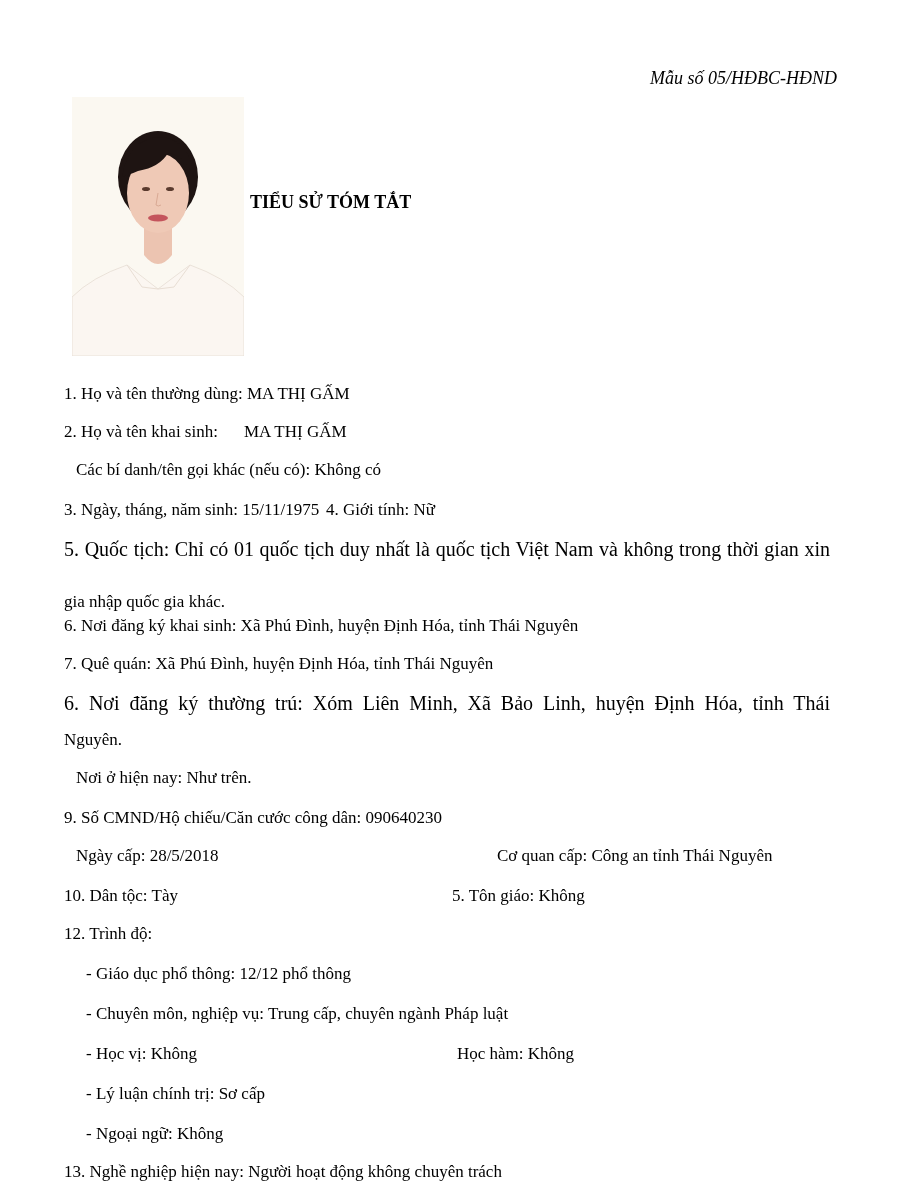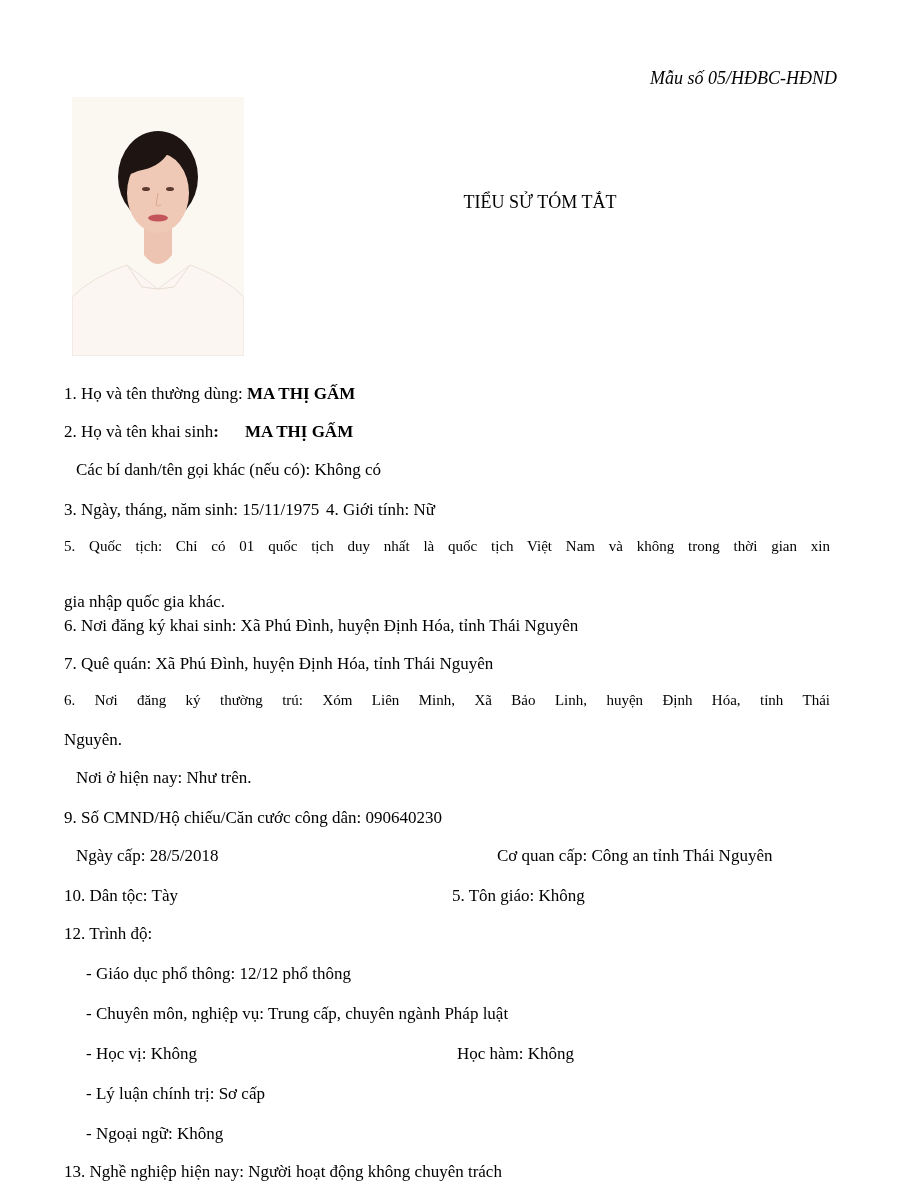--- a/index.html
+++ b/index.html
@@ -11,30 +11,30 @@
     position: absolute; right: 74px; top: 68px;
     font-style: italic; font-size: 18px;
   }
   .photo {
     position: absolute; left: 72px; top: 97px; width: 172px; height: 259px;
     background: #fbf8f1; overflow: hidden;
   }
   .photo svg { display: block; width: 100%; height: 100%; }
   .title-block {
     position: absolute; left: 250px; top: 186px; width: 580px;
-    text-align: center; font-weight: normal; font-size: 18px; line-height: 32px;
+    font-weight: bold; font-size: 18px; line-height: 32px;
   }
   .line {
     position: absolute; left: 64px; font-size: 17px; white-space: nowrap;
   }
   .indent { left: 76px; }
   .sub { left: 86px; }
-  .bold { font-weight: bold; }
+  .bold { font-weight: normal; }
   .justify {
-    position: absolute; left: 64px; width: 766px; font-size: 15px;
+    position: absolute; left: 64px; width: 766px; font-size: 20px;
     text-align: justify; text-align-last: justify; white-space: nowrap;
     word-spacing: 0;
   }
 </style>
 </head>
 <body>
 
 <div class="form-code">Mẫu số 05/HĐBC-HĐND</div>
 
 <div class="photo">

